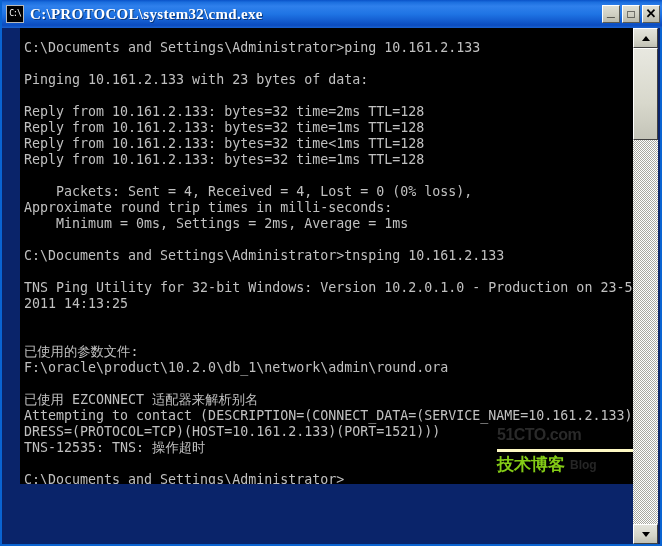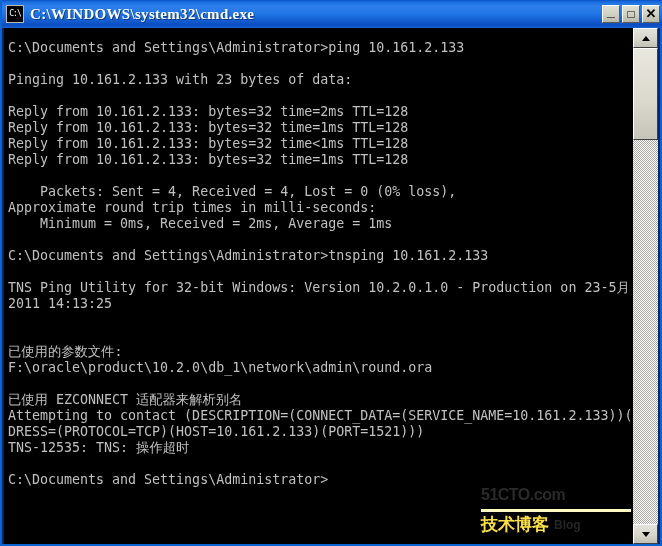--- a/index.html
+++ b/index.html
@@ -111,24 +111,24 @@
     line-height: 16px;
     text-align: center;
   }
   .tb-btn.min span { line-height: 11px; font-size: 14px; }
   .tb-btn.max span { font-size: 12px; }
   .tb-btn.close span { font-size: 13px; line-height: 15px; }
 
   
   .console {
     position: absolute;
-    left: 2px;
+    left: 18px;
     top: 28px;
     width: 633px;
-    height: 516px;
+    height: 456px;
     background: #000000;
     overflow: hidden;
   }
   .screen {
     position: absolute;
     left: 4px;
     top: 12px;
     width: 629px;
   }
   .line {
@@ -161,21 +161,21 @@
     text-align: left;
     border-bottom: 3px solid #fef9c3;
     padding-bottom: 1px;
   }
   .wm-bottom {
     display: flex;
     align-items: flex-end;
     margin-top: 3px;
   }
   .wm-cn {
-    color: #fde047;
+    color: #84cc16;
     font-family: Liberation Serif, serif;
     font-size: 17px;
     font-weight: bold;
     line-height: 19px;
     letter-spacing: 0px;
   }
   .wm-blog {
     color: #262626;
     font-family: "Liberation Sans", sans-serif;
     font-size: 12px;
@@ -250,21 +250,21 @@
 </style>
 </head>
 <body>
 
 <div class="window">
 
   <div class="titlebar">
     <div class="tb-icon">
       <div class="glyph">C:\</div>
     </div>
-    <div class="tb-title">C:\WINDOWS\system32\cmd.exe</div>
+    <div class="tb-title">C:\PROTOCOL\system32\cmd.exe</div>
     <div class="tb-buttons">
       <div class="tb-btn min">
         <span>_</span>
       </div>
       <div class="tb-btn max">
         <span>□</span>
       </div>
       <div class="tb-btn close">
         <span>✕</span>
       </div>
@@ -277,21 +277,21 @@
         <div class="line">&nbsp;</div>
         <div class="line">Pinging 10.161.2.133 with 23 bytes of data:</div>
         <div class="line">&nbsp;</div>
         <div class="line">Reply from 10.161.2.133: bytes=32 time=2ms TTL=128</div>
         <div class="line">Reply from 10.161.2.133: bytes=32 time=1ms TTL=128</div>
         <div class="line">Reply from 10.161.2.133: bytes=32 time&lt;1ms TTL=128</div>
         <div class="line">Reply from 10.161.2.133: bytes=32 time=1ms TTL=128</div>
         <div class="line">&nbsp;</div>
         <div class="line">    Packets: Sent = 4, Received = 4, Lost = 0 (0% loss),</div>
         <div class="line">Approximate round trip times in milli-seconds:</div>
-        <div class="line">    Minimum = 0ms, Received = 2ms, Average = 1ms</div>
+        <div class="line">    Minimum = 0ms, Settings = 2ms, Average = 1ms</div>
         <div class="line">&nbsp;</div>
         <div class="line">C:\Documents and Settings\Administrator&gt;tnsping 10.161.2.133</div>
         <div class="line">&nbsp;</div>
         <div class="line">TNS Ping Utility for 32-bit Windows: Version 10.2.0.1.0 - Production on 23-5月 -</div>
         <div class="line">2011 14:13:25</div>
         <div class="line">&nbsp;</div>
         <div class="line">&nbsp;</div>
         <div class="line">已使用的参数文件:</div>
         <div class="line">F:\oracle\product\10.2.0\db_1\network\admin\round.ora</div>
         <div class="line">&nbsp;</div>

